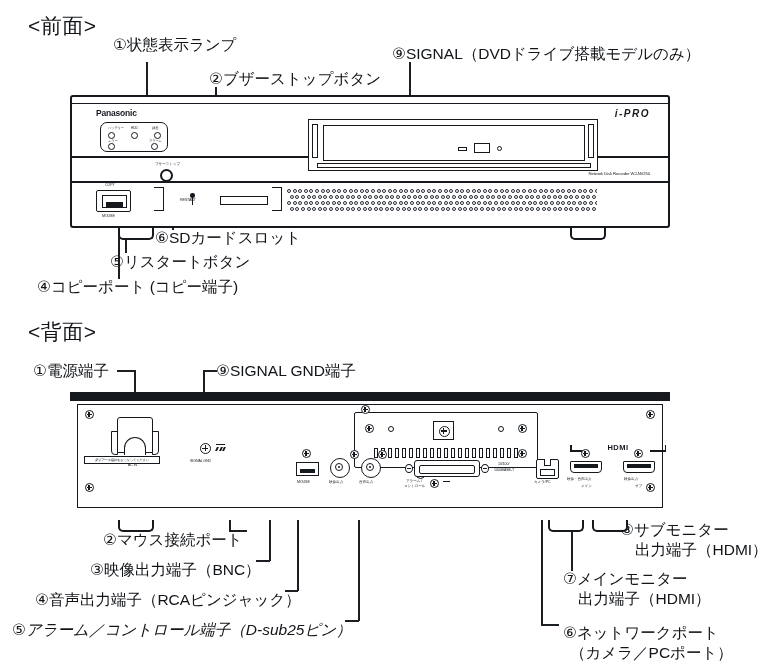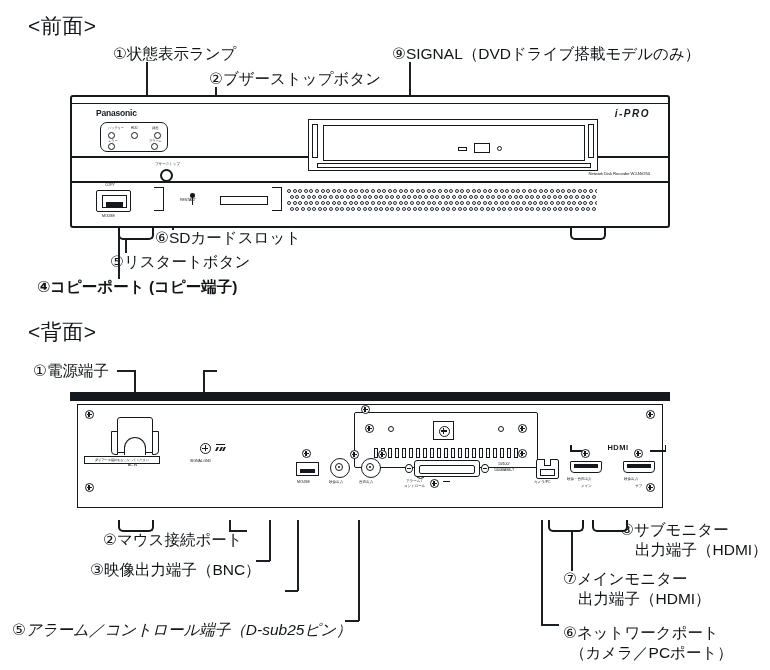--- a/index.html
+++ b/index.html
@@ -329,24 +329,24 @@
   .corner-mark::before{content:"";position:absolute;left:1px;top:3px;width:5px;height:1.2px;background:#15191e;}
   .corner-mark::after{content:"";position:absolute;left:2.4px;top:1px;width:1.2px;height:5px;background:#15191e;}
 </style>
 </head>
 <body>
 
 <div id="stage">
 
   <div class="abs section-title" style="left:28px;top:12px;">&lt;前面&gt;</div>
 
-  <div class="abs callout" style="left:113px;top:45px;">①状態表示ランプ</div>
+  <div class="abs callout" style="left:113px;top:36px;">①状態表示ランプ</div>
   <div class="abs callout" style="left:209px;top:70px;">②ブザーストップボタン</div>
   <div class="abs callout" style="left:392px;top:45px;">⑨SIGNAL（DVDドライブ搭載モデルのみ）</div>
-  <div class="abs callout" style="left:37px;top:278px;font-weight:bold;">④コピーポート (コピー端子)</div>
+  <div class="abs callout" style="left:37px;top:278px;">④コピーポート (コピー端子)</div>
   <div class="abs callout" style="left:110px;top:253px;">⑤リスタートボタン</div>
   <div class="abs callout" style="left:155px;top:229px;">⑥SDカードスロット</div>
 
   <div class="lead lead-v" style="left:146px;top:62px;height:73px;"></div>
   <div class="lead lead-v" style="left:215px;top:87px;height:91px;"></div>
   <div class="lead lead-h" style="left:178px;top:177px;width:38px;"></div>
   <div class="lead lead-v" style="left:409px;top:62px;height:68px;"></div>
   <div class="lead lead-v" style="left:118px;top:233px;height:46px;"></div>
   <div class="lead lead-v" style="left:125px;top:207px;height:46px;"></div>
   <div class="lead lead-v" style="left:172px;top:207px;height:23px;"></div>
@@ -413,23 +413,25 @@
       <div class="vent-row" style="top:13px;"><span class="vent-hole"></span><span class="vent-hole"></span><span class="vent-hole"></span><span class="vent-hole"></span><span class="vent-hole"></span><span class="vent-hole"></span><span class="vent-hole"></span><span class="vent-hole"></span><span class="vent-hole"></span><span class="vent-hole"></span><span class="vent-hole"></span><span class="vent-hole"></span><span class="vent-hole"></span><span class="vent-hole"></span><span class="vent-hole"></span><span class="vent-hole"></span><span class="vent-hole"></span><span class="vent-hole"></span><span class="vent-hole"></span><span class="vent-hole"></span><span class="vent-hole"></span><span class="vent-hole"></span><span class="vent-hole"></span><span class="vent-hole"></span><span class="vent-hole"></span><span class="vent-hole"></span><span class="vent-hole"></span><span class="vent-hole"></span><span class="vent-hole"></span><span class="vent-hole"></span><span class="vent-hole"></span><span class="vent-hole"></span><span class="vent-hole"></span><span class="vent-hole"></span><span class="vent-hole"></span><span class="vent-hole"></span><span class="vent-hole"></span><span class="vent-hole"></span><span class="vent-hole"></span><span class="vent-hole"></span><span class="vent-hole"></span><span class="vent-hole"></span><span class="vent-hole"></span><span class="vent-hole"></span><span class="vent-hole"></span><span class="vent-hole"></span><span class="vent-hole"></span><span class="vent-hole"></span><span class="vent-hole"></span><span class="vent-hole"></span><span class="vent-hole"></span><span class="vent-hole"></span><span class="vent-hole"></span><span class="vent-hole"></span><span class="vent-hole"></span><span class="vent-hole"></span></div>
       <div class="vent-row" style="top: 19px; padding-left: 2.8px;"><span class="vent-hole"></span><span class="vent-hole"></span><span class="vent-hole"></span><span class="vent-hole"></span><span class="vent-hole"></span><span class="vent-hole"></span><span class="vent-hole"></span><span class="vent-hole"></span><span class="vent-hole"></span><span class="vent-hole"></span><span class="vent-hole"></span><span class="vent-hole"></span><span class="vent-hole"></span><span class="vent-hole"></span><span class="vent-hole"></span><span class="vent-hole"></span><span class="vent-hole"></span><span class="vent-hole"></span><span class="vent-hole"></span><span class="vent-hole"></span><span class="vent-hole"></span><span class="vent-hole"></span><span class="vent-hole"></span><span class="vent-hole"></span><span class="vent-hole"></span><span class="vent-hole"></span><span class="vent-hole"></span><span class="vent-hole"></span><span class="vent-hole"></span><span class="vent-hole"></span><span class="vent-hole"></span><span class="vent-hole"></span><span class="vent-hole"></span><span class="vent-hole"></span><span class="vent-hole"></span><span class="vent-hole"></span><span class="vent-hole"></span><span class="vent-hole"></span><span class="vent-hole"></span><span class="vent-hole"></span><span class="vent-hole"></span><span class="vent-hole"></span><span class="vent-hole"></span><span class="vent-hole"></span><span class="vent-hole"></span><span class="vent-hole"></span><span class="vent-hole"></span><span class="vent-hole"></span><span class="vent-hole"></span><span class="vent-hole"></span><span class="vent-hole"></span><span class="vent-hole"></span><span class="vent-hole"></span><span class="vent-hole"></span><span class="vent-hole"></span></div>
     </div>
   </div>
   <div class="foot" style="left:118px;top:228px;"></div>
   <div class="foot" style="left:570px;top:228px;"></div>
 
   <div class="abs section-title" style="left:28px;top:318px;">&lt;背面&gt;</div>
 
   <div class="abs callout" style="left:33px;top:362px;">①電源端子</div>
+  <div class="abs callout" style="left:216px;top:362px;">⑨SIGNAL GND端子</div>
 
   <div class="abs callout" style="left:103px;top:531px;">②マウス接続ポート</div>
   <div class="abs callout" style="left:90px;top:561px;">③映像出力端子（BNC）</div>
+  <div class="abs callout" style="left:35px;top:591px;">④音声出力端子（RCAピンジャック）</div>
   <div class="abs callout" style="left:12px;top:621px;font-style:italic;">⑤アラーム／コントロール端子（D-sub25ピン）</div>
 
   <div class="abs callout" style="left:563px;top:624px;">⑥ネットワークポート</div>
   <div class="abs callout" style="left:570px;top:644px;">（カメラ／PCポート）</div>
 
   <div class="abs callout" style="left:563px;top:570px;">⑦メインモニター</div>
   <div class="abs callout" style="left:578px;top:590px;">出力端子（HDMI）</div>
 
   <div class="abs callout" style="left:620px;top:521px;">⑧サブモニター</div>
   <div class="abs callout" style="left:635px;top:541px;">出力端子（HDMI）</div>

